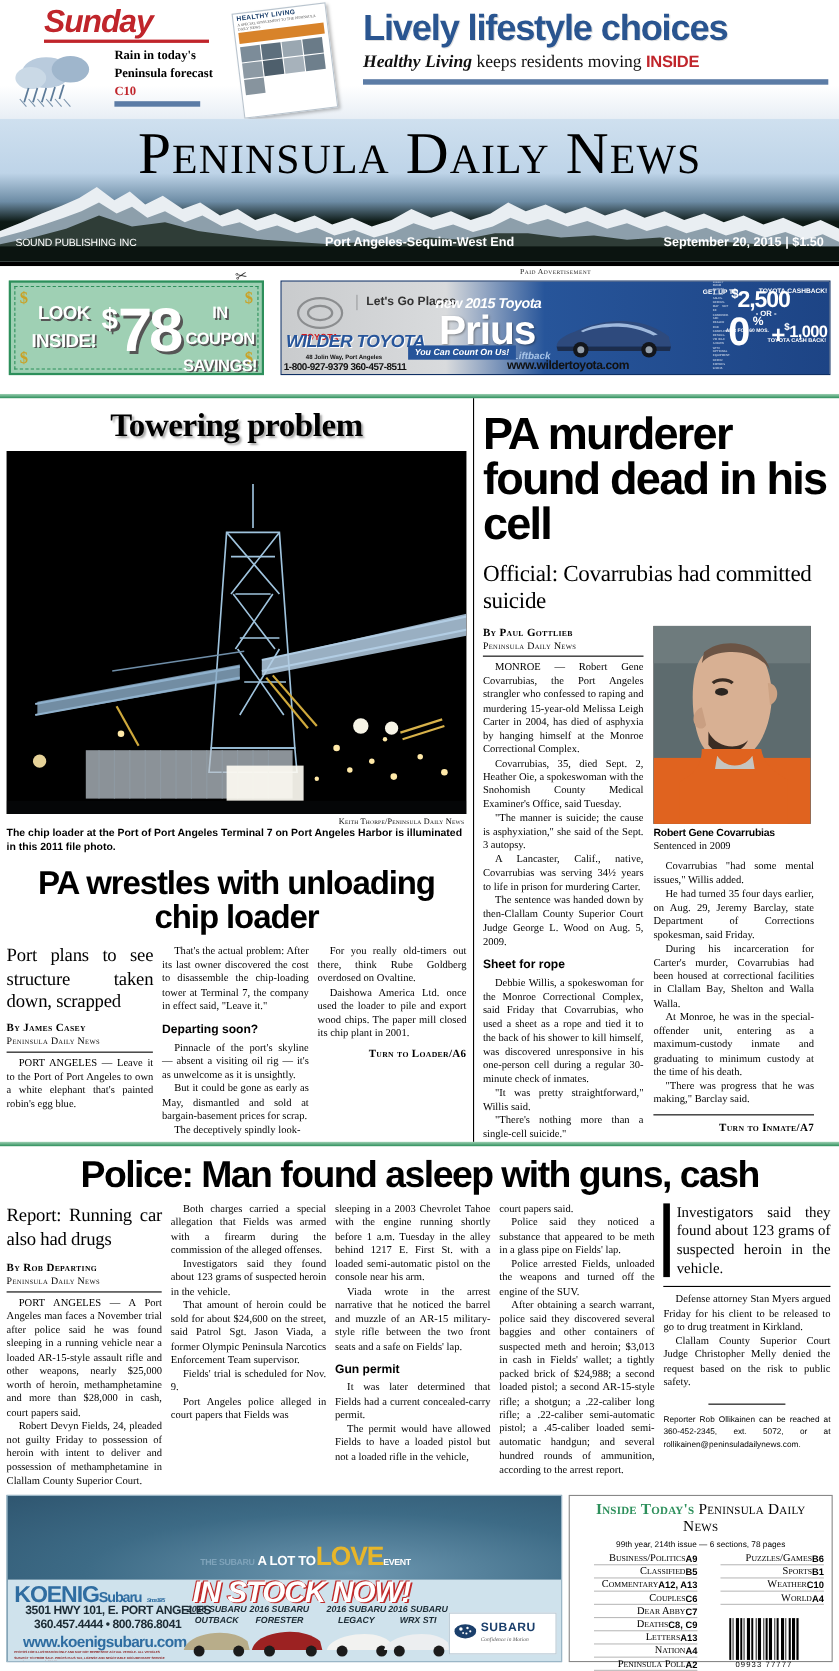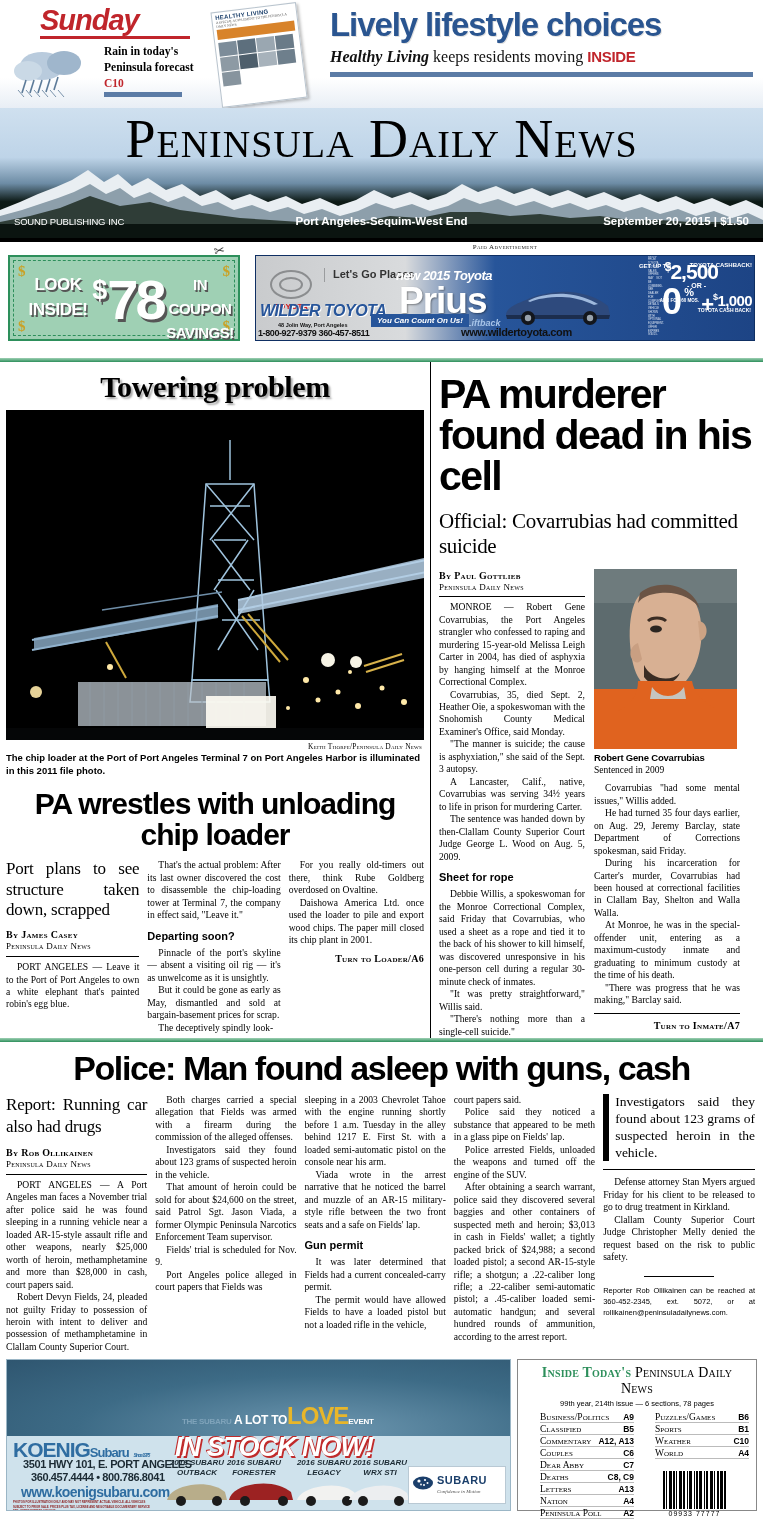--- a/index.html
+++ b/index.html
@@ -154,21 +154,21 @@
   .sb-logo{position:absolute;right:4px;bottom:6px;width:96px;height:36px;background:#fff;border:1px solid #b9c9d4;}
   .sb-logo-txt{font-family:"Liberation Sans",sans-serif;font-weight:bold;font-size:11px;color:#1b3f6b;position:absolute;left:28px;top:7px;letter-spacing:.5px;}
   .sb-logo-sub{font-family:"Liberation Serif",serif;font-style:italic;font-size:5px;color:#555;position:absolute;left:28px;top:22px;}
 
   .index{width:240px;margin-left:6px;height:152px;border:1px solid #888;box-sizing:border-box;padding:5px 7px;}
   .idx-title{text-align:center;font-family:"Liberation Serif",serif;font-variant:small-caps;font-size:14px;letter-spacing:.2px;}
   .idx-title b{color:#2d8f5b;font-weight:bold;}
   .idx-sub{text-align:center;font-family:"Liberation Sans",sans-serif;font-size:7.5px;margin:2px 0 3px;}
   .idx-cols{display:flex;gap:6px;}
   .idx-col{width:50%;}
-  .idx-row{display:flex;justify-content:space-between;border-bottom:1px solid #bbb;font-family:"Liberation Serif",serif;font-variant:small-caps;font-size:9.5px;padding:1px 0 0;margin-left:15px;}
+  .idx-row{display:flex;justify-content:flex-end;border-bottom:1px solid #bbb;font-family:"Liberation Serif",serif;font-variant:small-caps;font-size:9.5px;padding:1px 0 0;margin-left:15px;}
   .idx-row .pg{font-family:"Liberation Sans",sans-serif;font-weight:bold;font-size:8.5px;font-variant:normal;}
   .barcode{margin-top:8px;height:42px;display:flex;align-items:flex-end;gap:0;justify-content:center;}
   .barcode i{display:block;background:#000;height:38px;}
   .bc-num{text-align:center;font-family:"Liberation Sans",sans-serif;font-size:7px;letter-spacing:1px;margin-top:1px;}
 </style>
 </head>
 <body>
 
 <div class="page">
 
@@ -405,21 +405,21 @@
     <div class="col-right">
       <div class="hl-murder">PA murderer found dead in his cell</div>
       <div class="deck-murder">Official: Covarrubias had committed suicide</div>
 
       <div class="mcols">
         <div class="mc">
           <div class="byline">By Paul Gottlieb</div>
           <div class="byline2">Peninsula Daily News</div>
           <div class="byrule"></div>
           <p class="bt">MONROE — Robert Gene Covarrubias, the Port Angeles strangler who confessed to raping and murdering 15-year-old Melissa Leigh Carter in 2004, has died of asphyxia by hanging himself at the Monroe Correctional Complex.</p>
-          <p class="bt">Covarrubias, 35, died Sept. 2, Heather Oie, a spokeswoman with the Snohomish County Medical Examiner's Office, said Monday.</p>
+          <p class="bt">Covarrubias, 35, died Sept. 2, Heather Oie, a spokeswoman with the Snohomish County Medical Examiner's Office, said Tuesday.</p>
           <p class="bt">"The manner is suicide; the cause is asphyxiation," she said of the Sept. 3 autopsy.</p>
           <p class="bt">A Lancaster, Calif., native, Covarrubias was serving 34½ years to life in prison for murdering Carter.</p>
           <p class="bt">The sentence was handed down by then-Clallam County Superior Court Judge George L. Wood on Aug. 5, 2009.</p>
           <div class="subhead">Sheet for rope</div>
           <p class="bt">Debbie Willis, a spokeswoman for the Monroe Correctional Complex, said Friday that Covarrubias, who used a sheet as a rope and tied it to the back of his shower to kill himself, was discovered unresponsive in his one-person cell during a regular 30-minute check of inmates.</p>
           <p class="bt">"It was pretty straightforward," Willis said.</p>
           <p class="bt">"There's nothing more than a single-cell suicide."</p>
         </div>
 
         <div class="mc">
@@ -454,21 +454,21 @@
   </div>
 
   <div class="rule-green"></div>
 
   <div>
     <div class="police-hl">Police: Man found asleep with guns, cash</div>
     <div class="pol-row">
 
       <div class="pc">
         <div class="pol-deck">Report: Running car also had drugs</div>
-        <div class="byline">By Rob Ollikainen</div>
+        <div class="byline">By Rob Departing</div>
         <div class="byline2">Peninsula Daily News</div>
         <div class="byrule"></div>
         <p class="bt">PORT ANGELES — A Port Angeles man faces a November trial after police said he was found sleeping in a running vehicle near a loaded AR-15-style assault rifle and other weapons, nearly $25,000 worth of heroin, methamphetamine and more than $28,000 in cash, court papers said.</p>
         <p class="bt">Robert Devyn Fields, 24, pleaded not guilty Friday to possession of heroin with intent to deliver and possession of methamphetamine in Clallam County Superior Court.</p>
       </div>
 
       <div class="pc">
         <p class="bt">Both charges carried a special allegation that Fields was armed with a firearm during the commission of the alleged offenses.</p>
         <p class="bt">Investigators said they found about 123 grams of suspected heroin in the vehicle.</p>
         <p class="bt">That amount of heroin could be sold for about $24,600 on the street, said Patrol Sgt. Jason Viada, a former Olympic Peninsula Narcotics Enforcement Team supervisor.</p>

